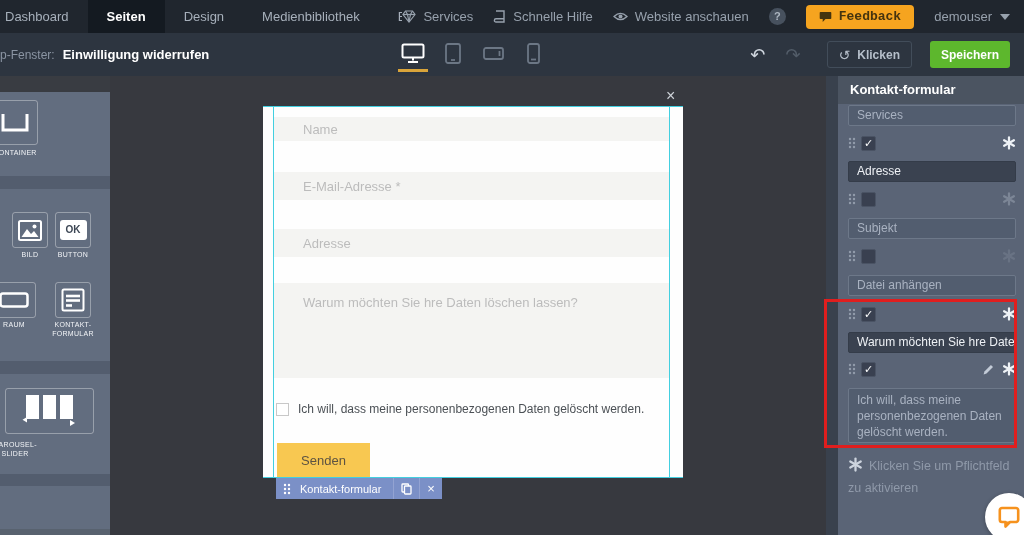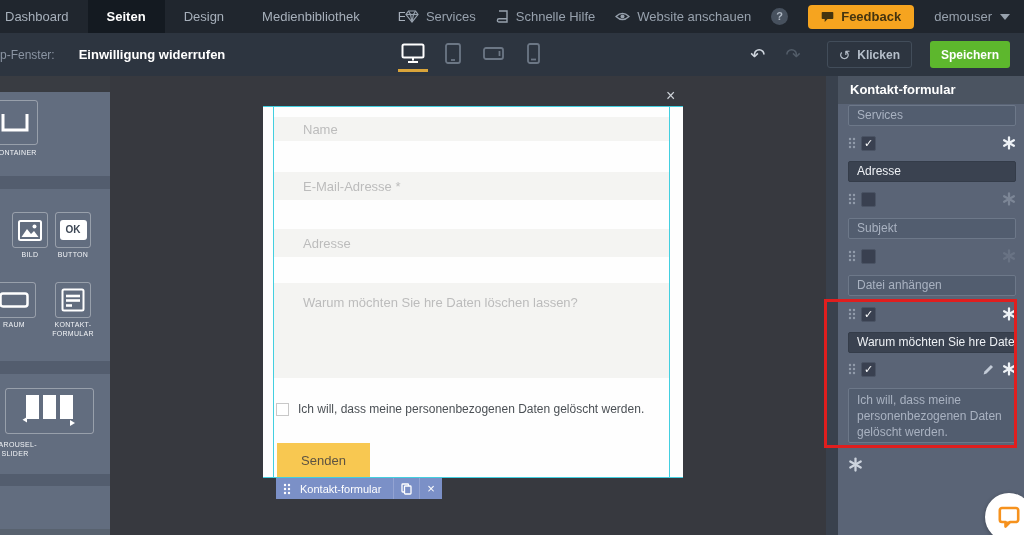--- a/index.html
+++ b/index.html
@@ -12,27 +12,27 @@
   .nav-left { display:flex; align-items:stretch; overflow:hidden; }
   .nav-item { color:#a7b0bb; font-size:13px; line-height:33px; padding:0 19px; white-space:nowrap; cursor:pointer; }
   .nav-item.clip { margin-left:-14px; }
   .nav-item.active { background:#141a21; color:#ffffff; font-weight:bold; }
   .nav-right { display:flex; align-items:center; gap:20px; padding-right:14px; }
   .nav-link { display:flex; align-items:center; gap:7px; color:#97a1ad; font-size:13px; white-space:nowrap; cursor:pointer; }
   .nav-link svg { flex:none; }
   .help-circle { width:17px; height:17px; border-radius:50%; background:#47515e; color:#aeb7c2;
                  font-size:11px; font-weight:bold; text-align:center; line-height:17px; cursor:pointer; }
   .feedback-btn { display:flex; align-items:center; gap:7px; background:#f6a41f; border:none; border-radius:4px;
-                  height:24px; padding:0 13px; color:#45340f; font-size:13px; font-weight:bold; cursor:pointer; }
+                  height:24px; padding:0 13px; color:#45340f; font-size:13px; font-weight:bold; cursor:pointer;font-family:Liberation Mono, monospace; }
   .user-menu { display:flex; align-items:center; gap:8px; color:#97a1ad; font-size:13px; cursor:pointer; }
   .caret-down { width:0; height:0; border-left:5px solid transparent; border-right:5px solid transparent; border-top:6px solid #97a1ad; }
 
   
   .toolbar { position:absolute; left:0; top:33px; width:1024px; height:43px; background:#2d3540; z-index:4; }
-  .win-label { position:absolute; left:0; top:0; height:43px; display:flex; align-items:center; gap:24px; }
+  .win-label { position:absolute; left:0; top:0; height:43px; display:flex; align-items:center; gap:8px; }
   .win-label .wl { color:#8b95a3; font-size:12px; }
   .win-label .wv { color:#ffffff; font-size:13px; font-weight:bold; }
   .devices { position:absolute; left:396px; top:5px; display:flex; gap:6px; }
   .dev-btn { width:34px; height:31px; display:flex; align-items:center; justify-content:center;
              color:#6c7785; position:relative; cursor:pointer; background:transparent; border:none; }
   .dev-btn.active { color:#ffffff; }
   .dev-btn.active::after { content:""; position:absolute; left:2px; right:2px; bottom:-3px; height:3px; background:#d9a43a; }
   .tb-right { position:absolute; right:14px; top:8px; display:flex; align-items:center; gap:12px; }
   .icon-btn { background:none; border:none; font-family:"DejaVu Sans",sans-serif; font-size:18px; line-height:18px;
               color:#cfd6de; cursor:pointer; padding:0 4px; }
@@ -442,21 +442,21 @@
   </div>
   <div class="insp-input insp-area" style="top:312px;">Ich will, dass meine personenbezogenen Daten gelöscht werden.</div>
 
   <div class="insp-note">
     <svg width="15" height="15" viewBox="0 0 20 20">
         <g stroke="currentColor" stroke-width="3" stroke-linecap="round">
           <line x1="10" y1="2" x2="10" y2="18"></line>
           <line x1="3" y1="6" x2="17" y2="14"></line>
           <line x1="3" y1="14" x2="17" y2="6"></line>
         </g>
-      </svg>
+      </svg><span>Klicken Sie um Pflichtfeld zu aktivieren</span>
   </div>
 
 </aside>
 
 <div class="red-box"></div>
 
 <div class="chat-fab">
   <svg width="24" height="24" viewBox="0 0 24 24">
       <path d="M5 3 h14 a2.2 2.2 0 0 1 2.2 2.2 v9.6 a2.2 2.2 0 0 1 -2.2 2.2 h-6 l-4.5 4.5 v-4.5 h-3.5 a2.2 2.2 0 0 1 -2.2-2.2 v-9.6 a2.2 2.2 0 0 1 2.2-2.2 z" fill="none" stroke="#f6921e" stroke-width="2.6" stroke-linejoin="round"></path>
       <path d="M13 16.5 l-4 4 v-4 z" fill="#f6921e"></path>

